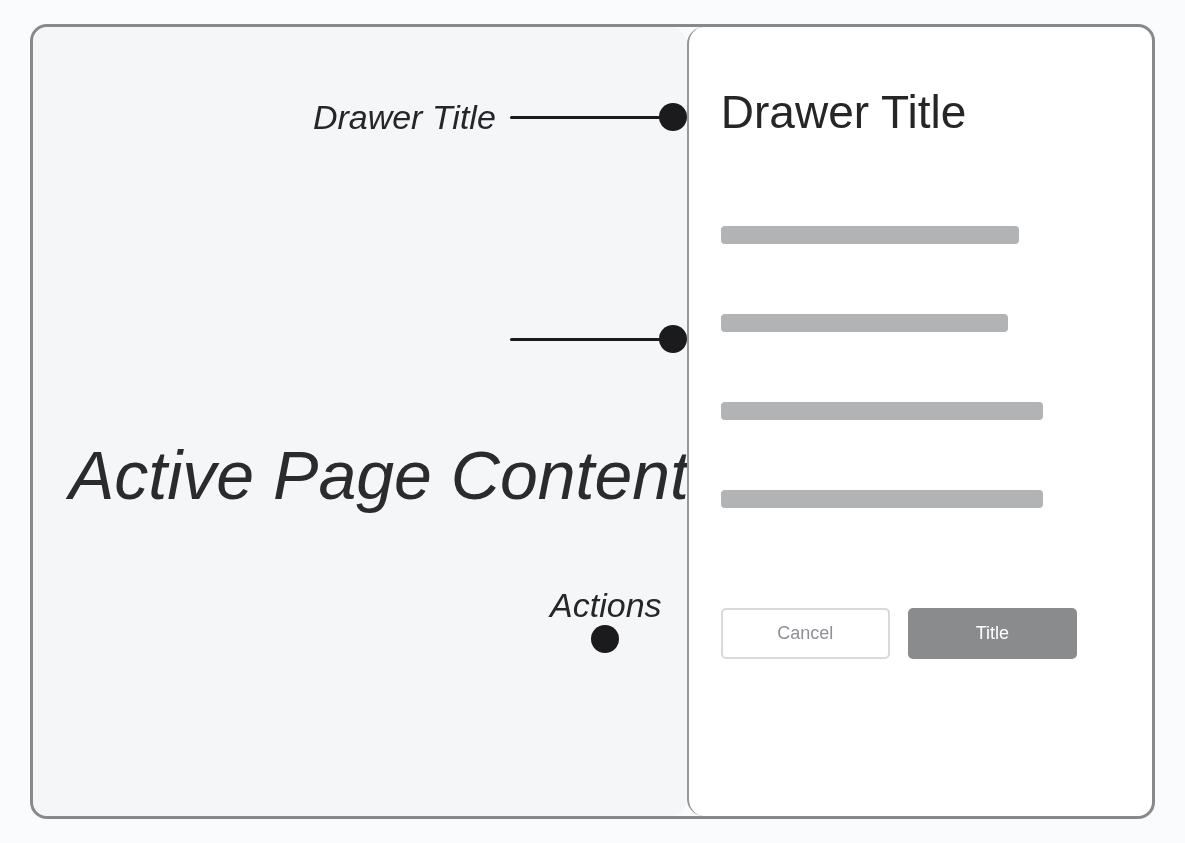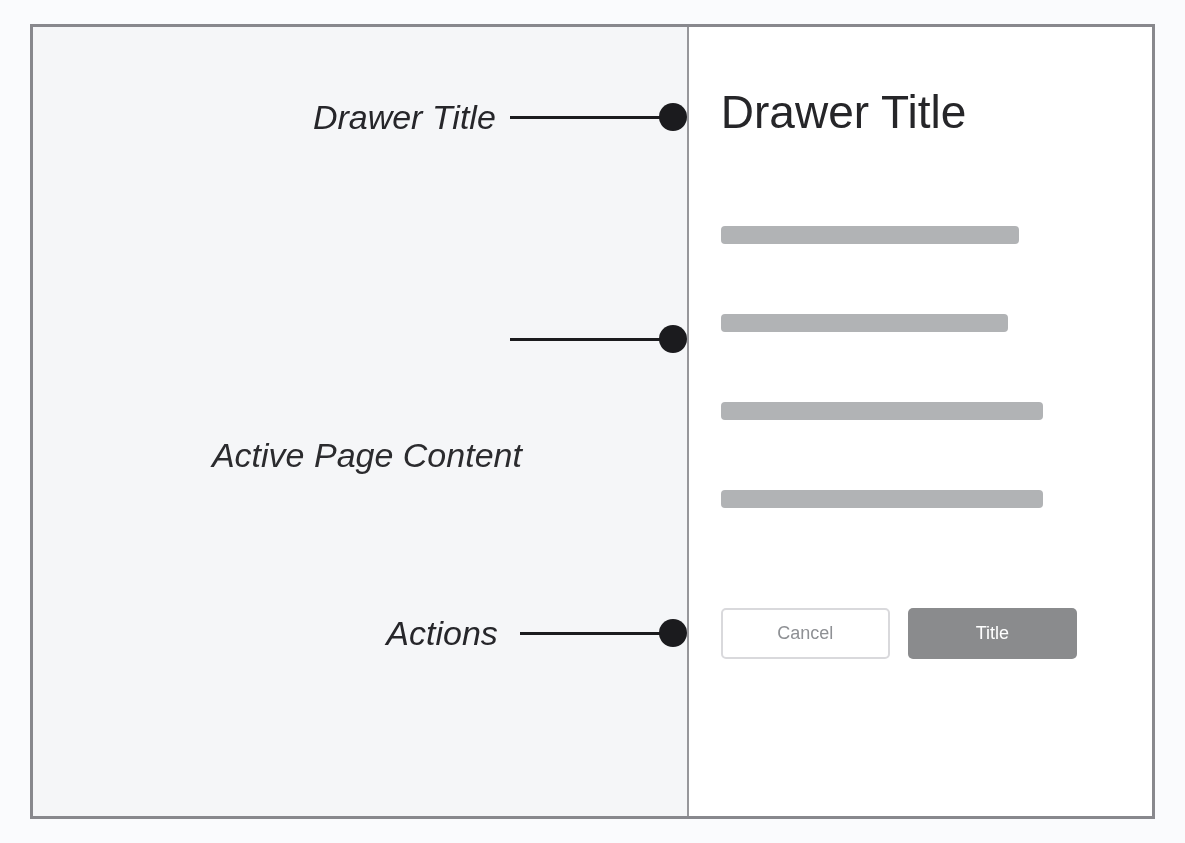--- a/index.html
+++ b/index.html
@@ -1,21 +1,21 @@
 <!DOCTYPE html>
 <html style="--canvas-bg: #fafbfd; --page-bg: #f5f6f8; --drawer-bg: #ffffff; --frame-border: #88888d; --divider: #97979b; --ink: #1b1b1e; --title-text: #262629; --bar: #b1b3b5; --delete-bg: #8a8b8d; --delete-text: #ffffff; --cancel-border: #d9d9dc; --cancel-text: #8e9094;"><head>
 <meta charset="utf-8">
 <style>
   :root{
     --canvas-bg:#fafbfd; --page-bg:#f5f6f8; --drawer-bg:#ffffff;
     --frame-border:#88888d; --divider:#97979b; --ink:#1b1b1e;
     --title-text:#262629; --bar:#b1b3b5; --delete-bg:#8a8b8d;
     --delete-text:#ffffff; --cancel-border:#d9d9dc; --cancel-text:#8e9094;
   }
-  *{margin:0;padding:0;box-sizing:border-box;}
+  *{margin:0;padding:0;box-sizing:border-box;border-radius:17px;}
   html,body{width:1185px;height:843px;}
   body{
     background:var(--canvas-bg);
     font-family:"Liberation Sans", sans-serif;
     position:relative;
     overflow:hidden;
   }
   .frame{
     position:absolute; left:30px; top:24px;
     width:1125px; height:795px;
@@ -23,24 +23,24 @@
     display:flex;
   }
   
   .page-pane{
     position:relative;
     width:655px; height:100%;
     background:var(--page-bg);
   }
   .page-label{
     position:absolute; top:409px; left:0; right:0;
-    padding-left:14px;
-    text-align:center;
+    padding-left:36px;
+    text-align:left;
     font-style:italic;
-    font-size:34px;
+    font-size:68px;
     color:#2b2b2e;
     white-space:nowrap;
   }
   
   .annotation{
     position:absolute; right:0;
     height:40px;
     display:flex; align-items:center; justify-content:flex-end;
     white-space:nowrap;
   }
@@ -54,21 +54,21 @@
     margin-left:14px;
   }
   .annotation .connector-dot{
     width:28px; height:28px; border-radius:50%;
     background:var(--ink);
     margin-left:-1px;
     flex:none;
   }
   .ann-title{top:70px;}
   .ann-content{top:292px;}
-  .ann-actions{top:586px;}
+  .ann-actions{top:586px;flex-direction:column;}
   .ann-title .connector-line{width:150px;}
   .ann-content .connector-line{width:150px; margin-left:24px;}
   .ann-actions .connector-line{width:140px; margin-left:22px;}
   
   .drawer{
     position:relative;
     width:466px; height:100%;
     background:var(--drawer-bg);
     border-left:2px solid var(--divider);
   }

